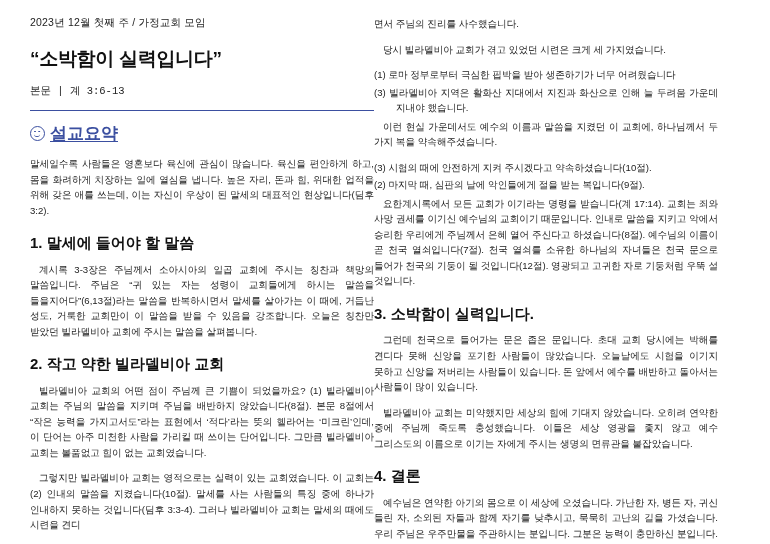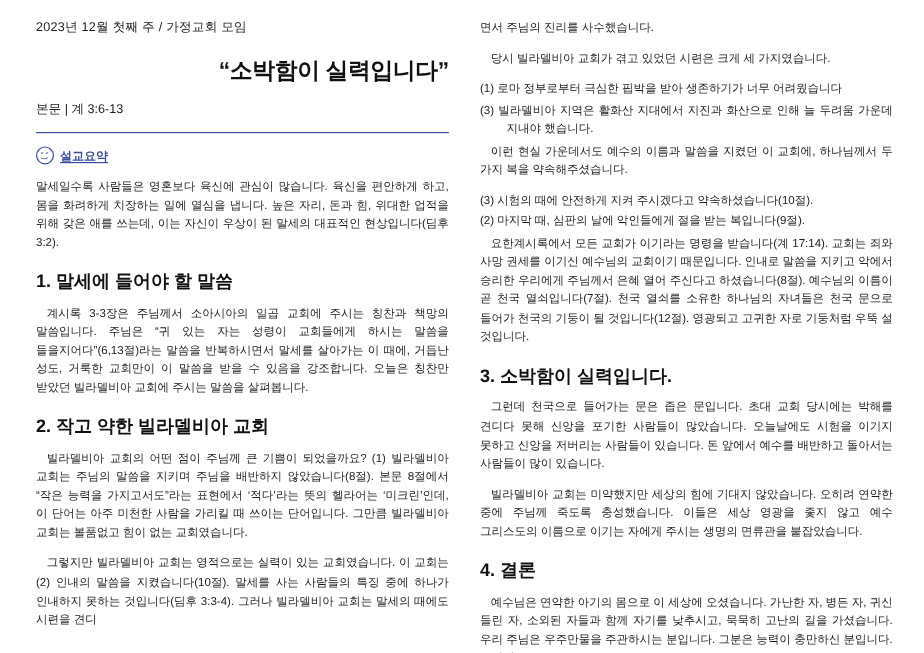--- a/index.html
+++ b/index.html
@@ -15,45 +15,44 @@
     overflow: hidden;
   }
   .page {
     position: relative;
     width: 770px;
     height: 544px;
     box-sizing: border-box;
     padding: 16px 26px 10px 30px;
     display: flex;
     flex-direction: row;
-    gap: 26px;
   }
   .col {
     width: 344px;
     flex: 0 0 344px;
   }
   
   .doc-header {
     font-size: 10.5px;
     color: #222;
     letter-spacing: 0.2px;
     margin: 0 0 16px 0;
   }
   .doc-title {
     font-size: 19px;
     font-weight: bold;
     color: #111;
     margin: 0 0 12px 0;
     letter-spacing: -0.3px;
-    text-align: right;
   }
   .doc-subtitle {
     font-size: 10.5px;
     color: #222;
     margin: 0 0 12px 0;
+    font-family: Liberation Mono, monospace;
   }
   .rule {
     border: none;
     border-top: 1.2px solid #3b4fa0;
     margin: 0 0 11px 0;
     width: 100%;
   }
   .section-head {
     display: flex;
     align-items: center;
@@ -84,21 +83,21 @@
     content: "";
     position: absolute;
     left: 3px;
     top: 6px;
     width: 6px;
     height: 3px;
     border-bottom: 1.2px solid #3b4fa0;
     border-radius: 0 0 6px 6px;
   }
   .section-title {
-    font-size: 10px;
+    font-size: 17px;
     font-weight: bold;
     color: #3b4fa0;
     text-decoration: underline;
     text-underline-offset: 2px;
   }
   
   p.para {
     font-size: 9.6px;
     line-height: 1.62;
     color: #1c1c1c;

